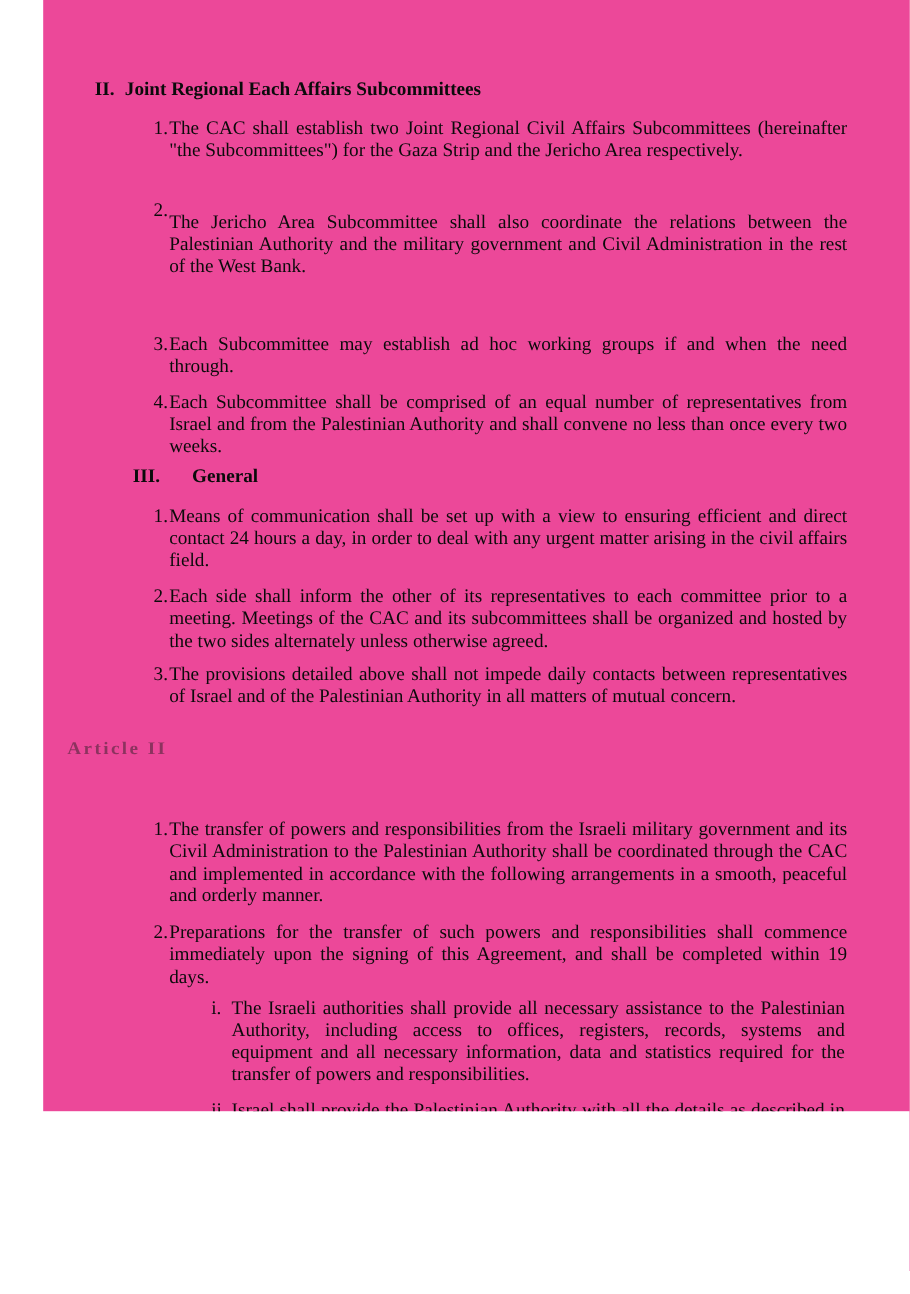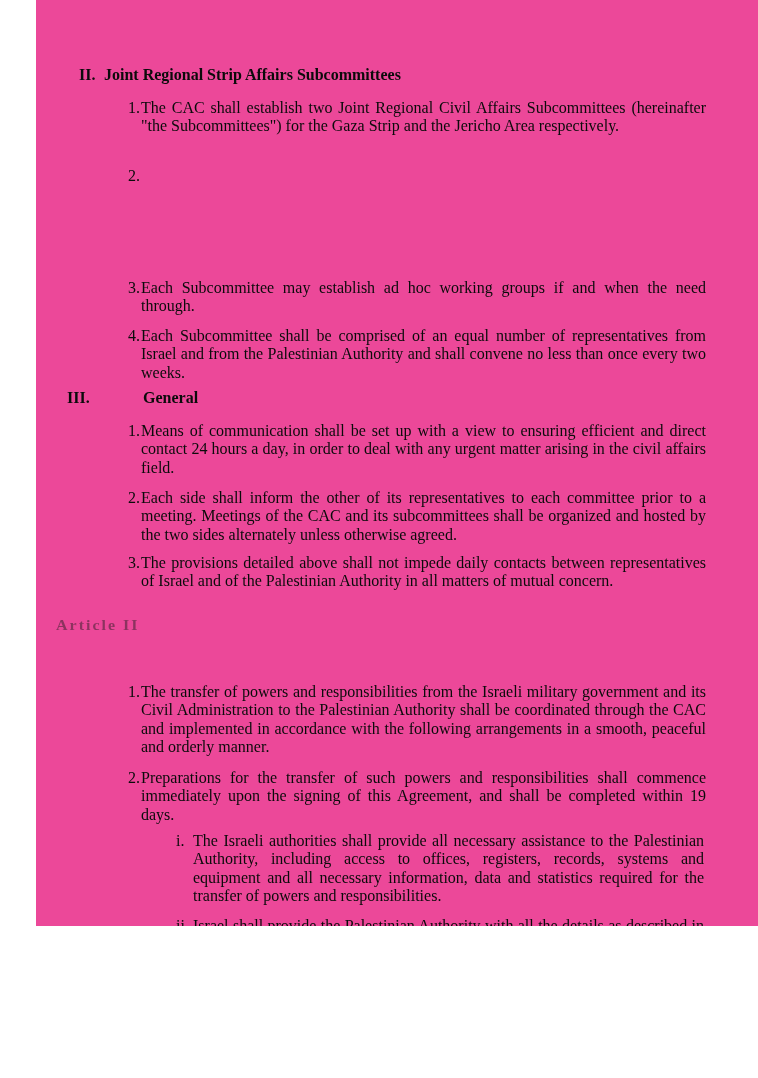--- a/index.html
+++ b/index.html
@@ -50,45 +50,46 @@
 
   .page-number { font-size: 16px; }
 </style>
 </head>
 <body>
 
 <div class="page">
 
   <div class="abs sec-heading" style="top:66px; left:43px;">
     <span class="m2">II.</span>
-    <span>Joint Regional Strip Affairs Subcommittees</span>
+    <span>Joint Regional Each Affairs Subcommittees</span>
   </div>
 
   <div class="abs item" style="top:99px;">
     <span class="num">1.</span>
     <span class="txt">The CAC shall establish two Joint Regional Civil Affairs Subcommittees (hereinafter "the Subcommittees") for the Gaza Strip and the Jericho Area respectively.</span>
   </div>
 
   <div class="abs item" style="top:167px;">
     <span class="num">2.</span>
     <span class="txt">
+      <span class="cont" style="display:block;">The Jericho Area Subcommittee shall also coordinate the relations between the Palestinian Authority and the military government and Civil Administration in the rest of the West Bank.</span>
     </span>
   </div>
 
   <div class="abs item" style="top:279px;">
     <span class="num">3.</span>
     <span class="txt">Each Subcommittee may establish ad hoc working groups if and when the need through.</span>
   </div>
 
   <div class="abs item" style="top:327px;">
     <span class="num">4.</span>
     <span class="txt">Each Subcommittee shall be comprised of an equal number of representatives from Israel and from the Palestinian Authority and shall convene no less than once every two weeks.</span>
   </div>
 
-  <div class="abs sec-heading" style="top:389px; left:31px;">
+  <div class="abs sec-heading" style="top:389px; left:48px;text-align:center;">
     <span class="m3">III.</span>
     <span>General</span>
   </div>
 
   <div class="abs item" style="top:422px;">
     <span class="num">1.</span>
     <span class="txt">Means of communication shall be set up with a view to ensuring efficient and direct contact 24 hours a day, in order to deal with any urgent matter arising in the civil affairs field.</span>
   </div>
 
   <div class="abs item" style="top:489px;">

